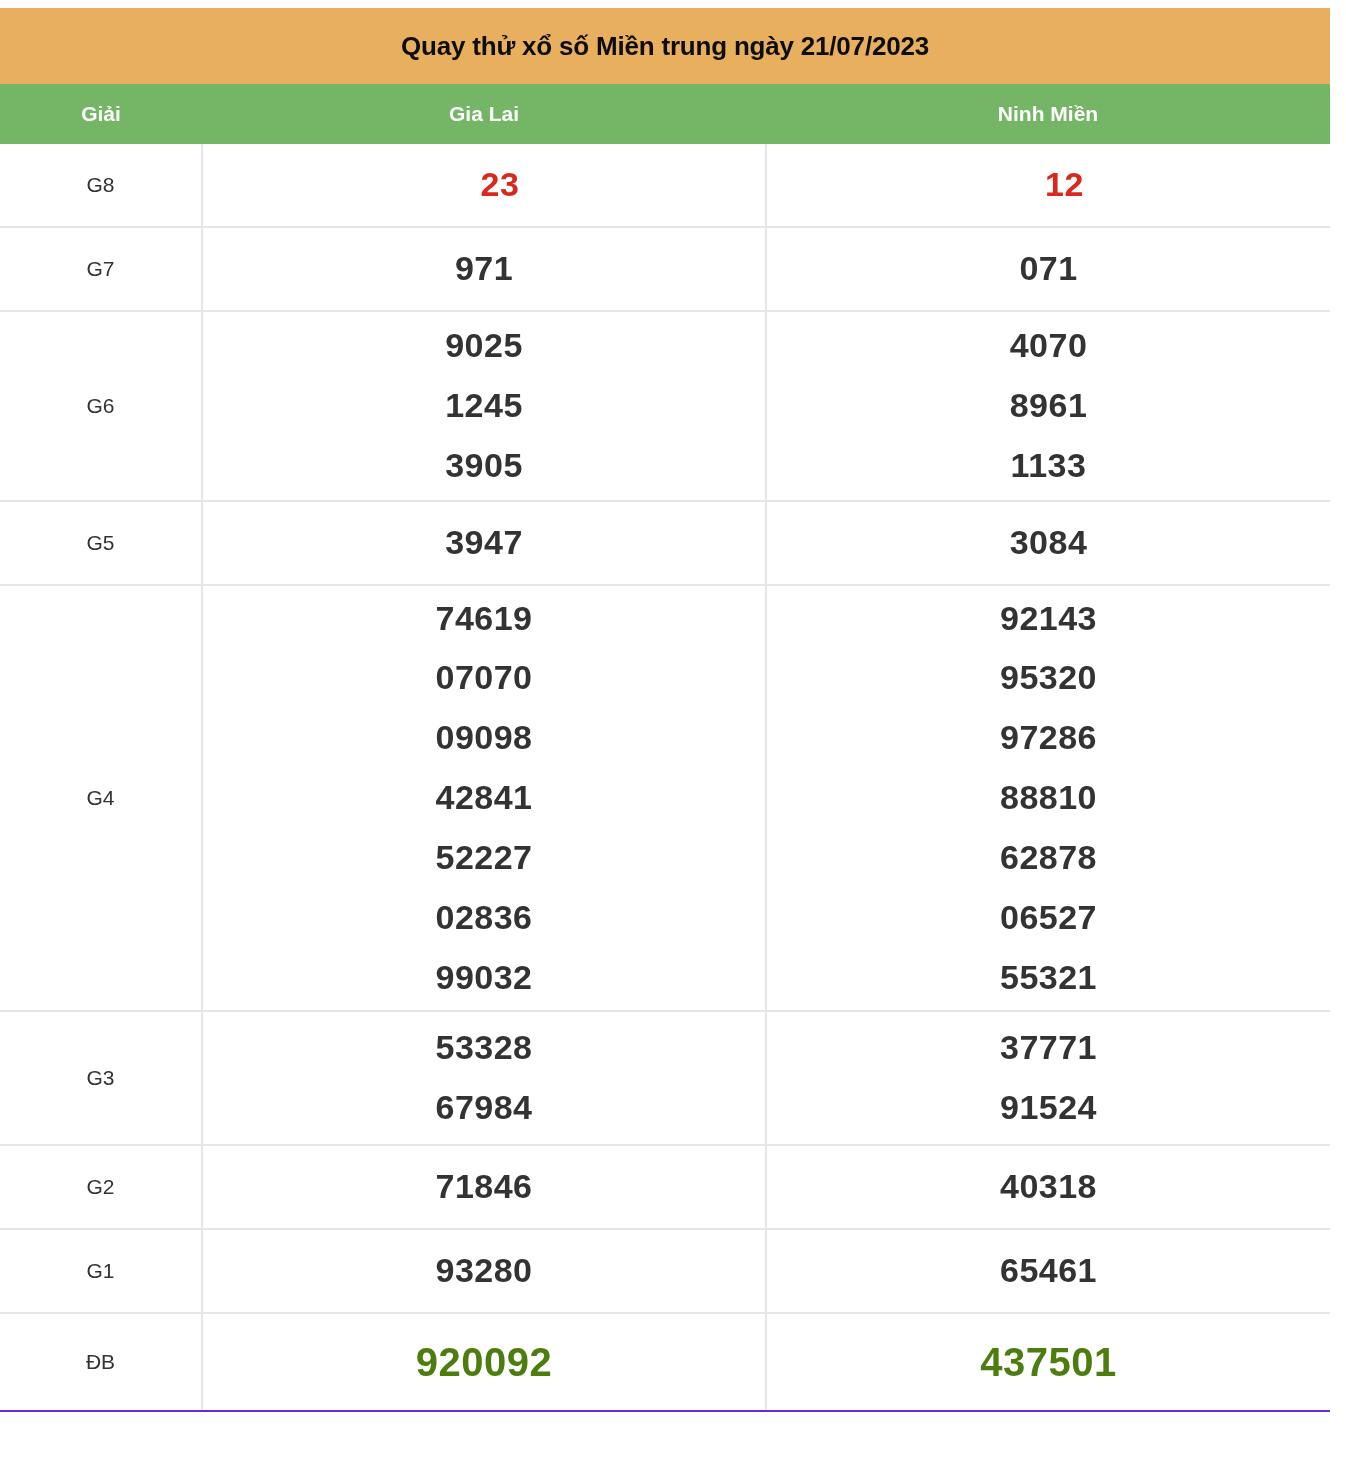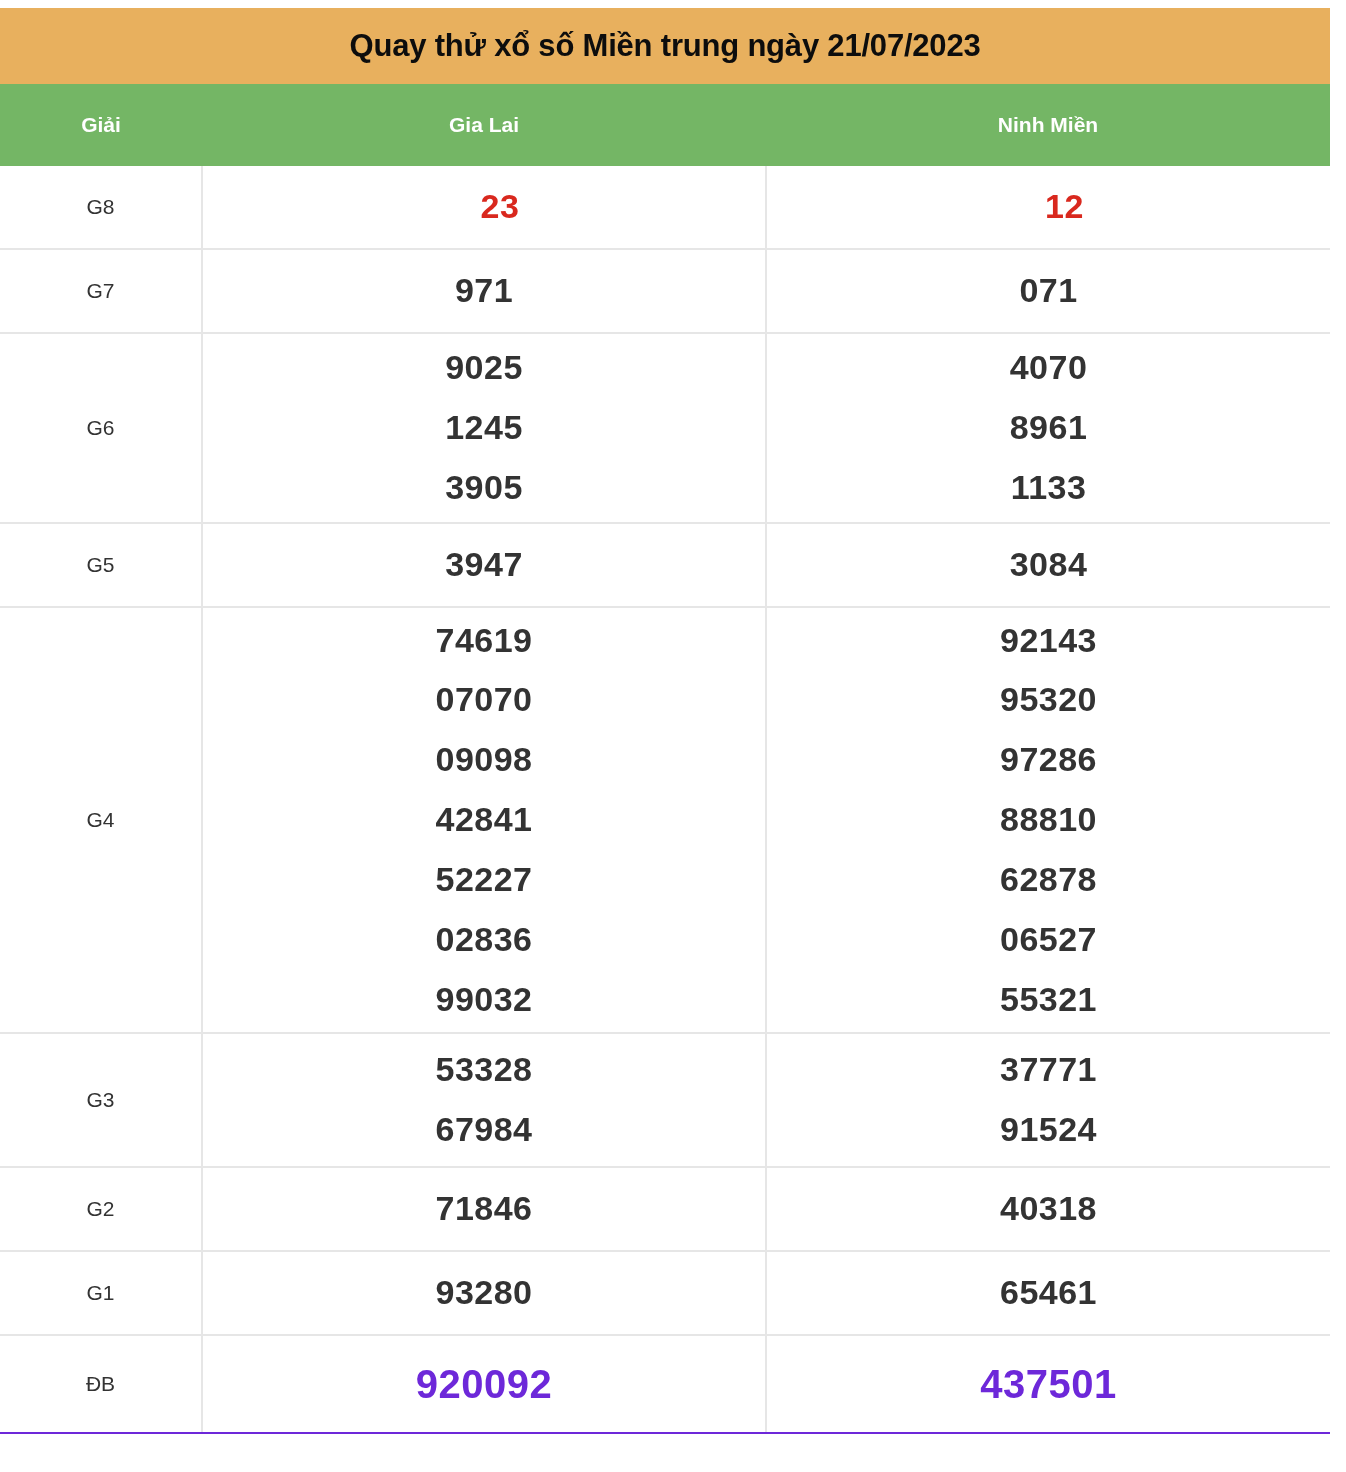--- a/index.html
+++ b/index.html
@@ -31,37 +31,37 @@
 
   
   .title-bar td {
     background: #e8b05e;
     height: 76px;
     text-align: center;
     vertical-align: middle;
     padding: 0;
   }
   .title-text {
-    font-size: 31px;
+    font-size: 26px;
     font-weight: bold;
     color: #0d0d0d;
     letter-spacing: -0.2px;
     line-height: 1.1;
   }
 
   
   .col-head th {
     background: #74b665;
     height: 58px;
     color: #ffffff;
     font-size: 21px;
     font-weight: bold;
     text-align: center;
     vertical-align: middle;
-    padding: 12px;
+    padding: 1px;
     border: none;
   }
 
   
   .lottery-table td.prize-label,
   .lottery-table td.prize-values {
     border-bottom: 2px solid #e6e6e6;
     vertical-align: middle;
     text-align: center;
     padding: 0;
@@ -89,21 +89,21 @@
     line-height: 1.76;
     letter-spacing: 0.5px;
   }
 
   .num.red {
     color: #d9281e;
     margin-left: 32px;
   }
   .num.special {
     font-size: 40px;
-    color: #6d28d9;
+    color: #4d7c0f;
   }
 
   
   tr.r-single td { height: 82px; }
   tr.r-g6 td     { height: 188px; }
   tr.r-g4 td     { height: 424px; }
   tr.r-g3 td     { height: 132px; }
   tr.r-db  td    { height: 96px; }
   tr.r-db td.prize-label,
   tr.r-db td.prize-values { border-bottom: 2px solid #6d28d9; }

